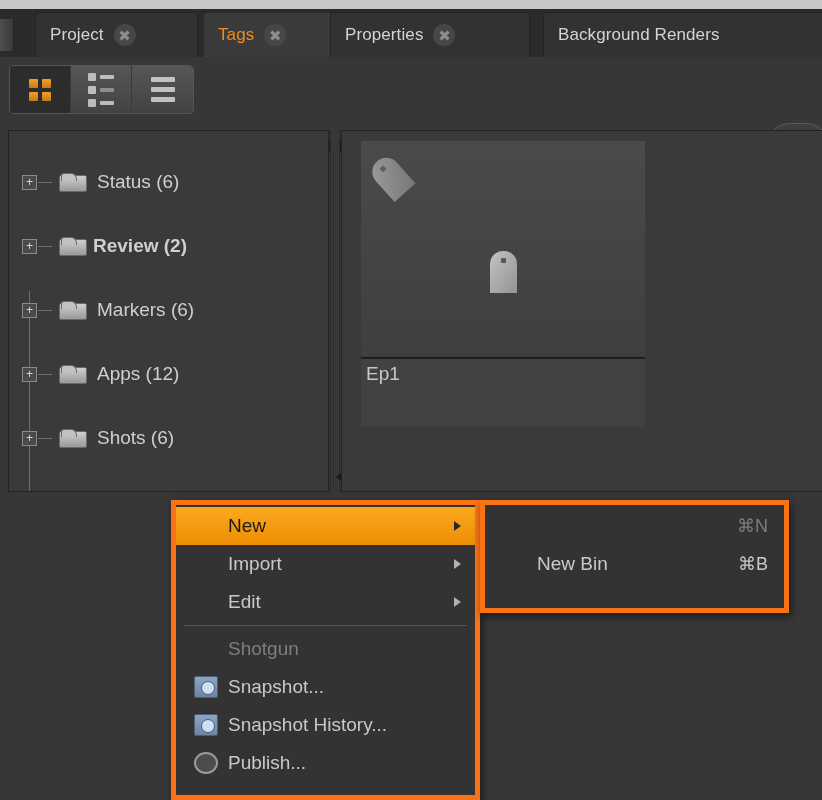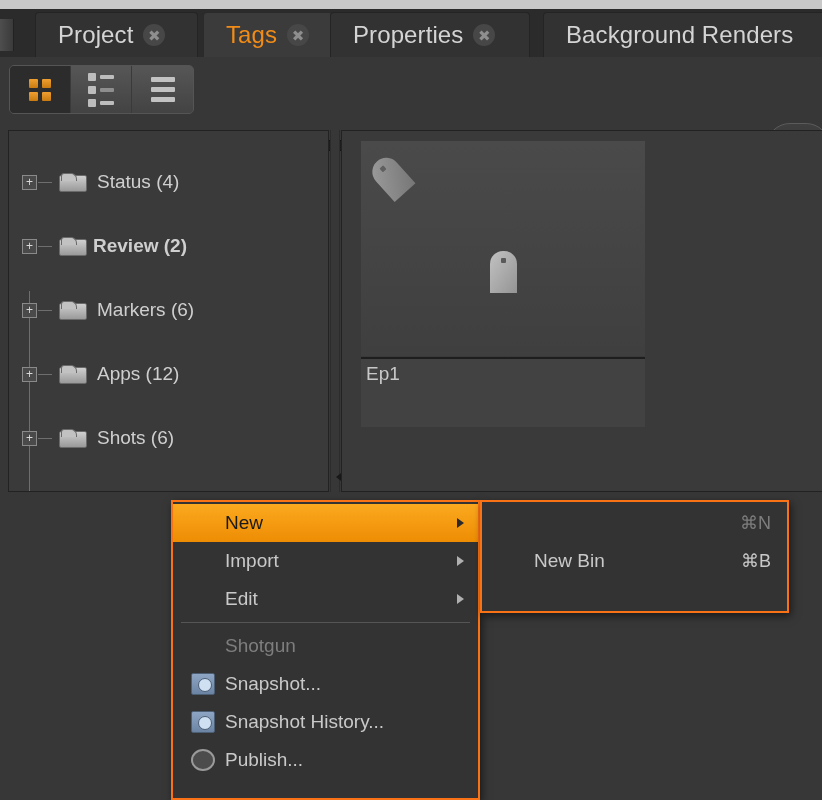--- a/index.html
+++ b/index.html
@@ -32,21 +32,21 @@
     display: flex; align-items: center;
     background: #323232;
     border: 1px solid #242424;
     border-bottom: none;
     border-top-left-radius: 4px; border-top-right-radius: 4px;
     padding: 0 14px;
     cursor: pointer;
   }
   .tab.active { background: #3b3b3b; border-color: #2a2a2a; }
   .tab .tablabel {
-    font-size: 24px; color: #d4d4d4; letter-spacing: .1px; white-space: nowrap; margin-left: 8px;
+    font-size: 17px; color: #d4d4d4; letter-spacing: .1px; white-space: nowrap;
   }
   .tab.active .tablabel { color: #f28c18; }
   .tabclose {
     width: 22px; height: 22px; margin-left: 10px; border-radius: 11px;
     background: #474747;
     display: flex; align-items: center; justify-content: center;
     color: #8e8e8e; font-size: 15px; line-height: 1; cursor: pointer;
     flex: none;
   }
 
@@ -196,21 +196,21 @@
     position: absolute; left: 0; top: 216px; width: 284px; height: 70px;
     background: #424242; border-top: 2px solid #1e1e1e;
   }
   .thumbmeta .name {
     position: absolute; left: 5px; top: 4px;
     font-size: 19px; color: #c8c8c8;
   }
 
   
   .menu {
-    position: absolute; background: #333; border: 2px solid #f97316;
+    position: absolute; background: #333; border: 5px solid #f97316;
     box-shadow: 2px 3px 8px rgba(0,0,0,.55);
     padding: 2px 0;
   }
   #ctxmenu { left: 171px; top: 500px; width: 309px; height: 300px; }
   #submenu  { left: 480px; top: 500px; width: 309px; height: 113px; }
   .mitem {
     position: relative; height: 38px; display: flex; align-items: center;
     font-size: 19px; color: #c9c9c9; padding-left: 52px; cursor: pointer;
     white-space: nowrap;
   }
@@ -325,21 +325,21 @@
   </div>
 
   <div class="treepanel">
     <div class="vline"></div>
 
 
     <div class="trow" style="top:35px;">
       <span class="expander">+</span>
       <span class="elbow"></span>
       <span class="ticon foldericon" style="left:50px;"></span>
-      <span class="tlabel" style="left:88px;">Status (4)</span>
+      <span class="tlabel" style="left:88px;">Status (6)</span>
     </div>
 
     <div class="trow" style="top:67px;">
       <span class="expander">+</span>
       <span class="elbow"></span>
       <span class="ticon foldericon" style="left:50px;"></span>
       <span class="tlabel" style="left:84px;font-weight:bold;">Review (2)</span>
     </div>
 
     <div class="trow" style="top:99px;">

